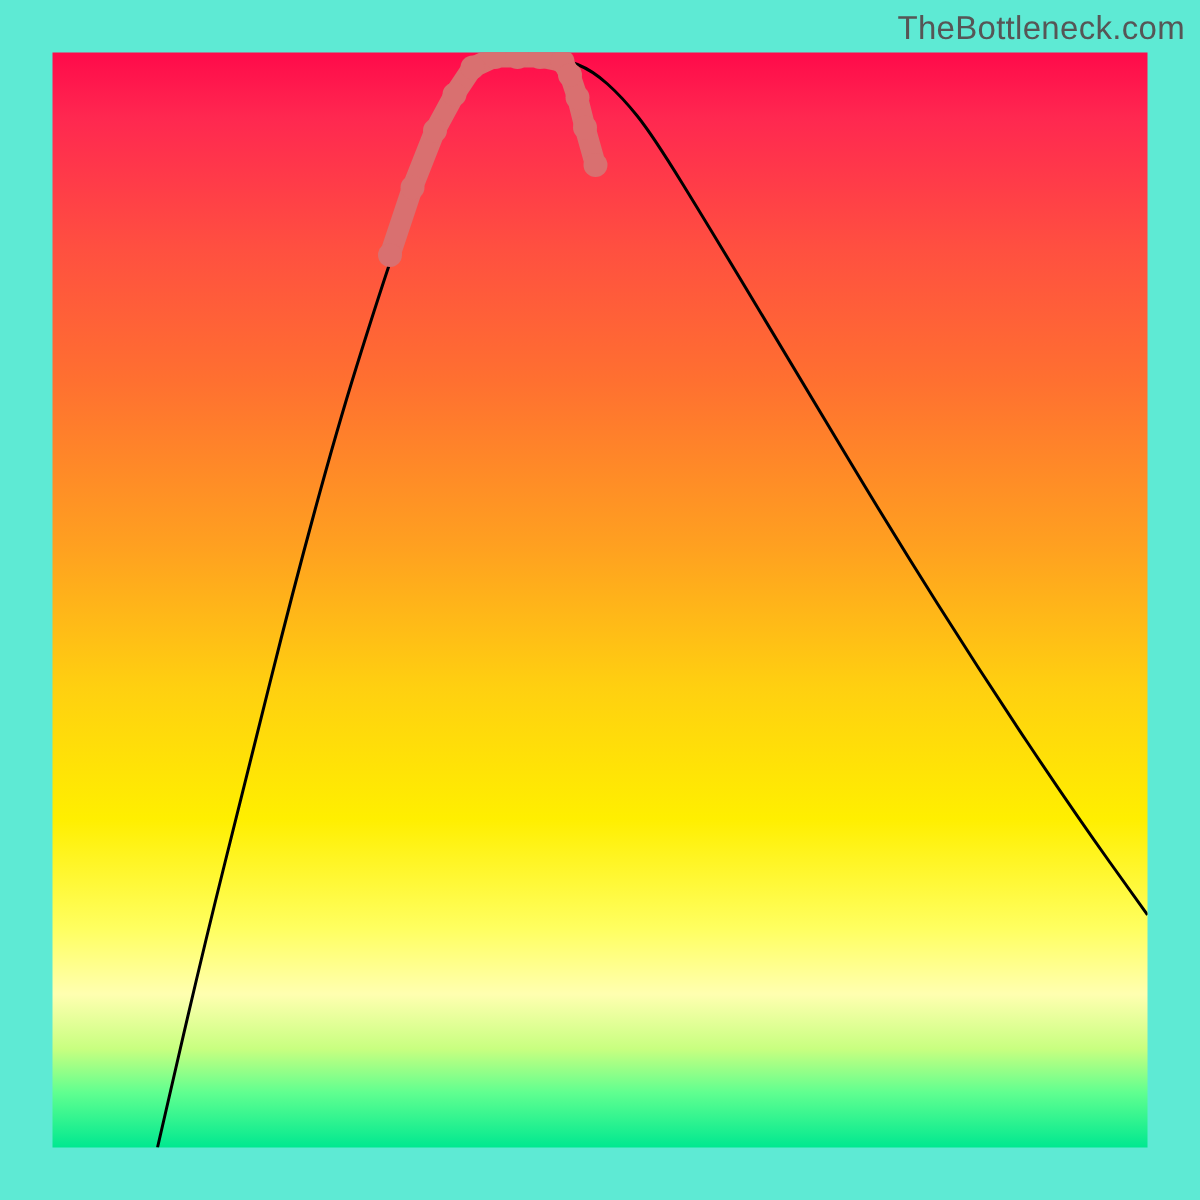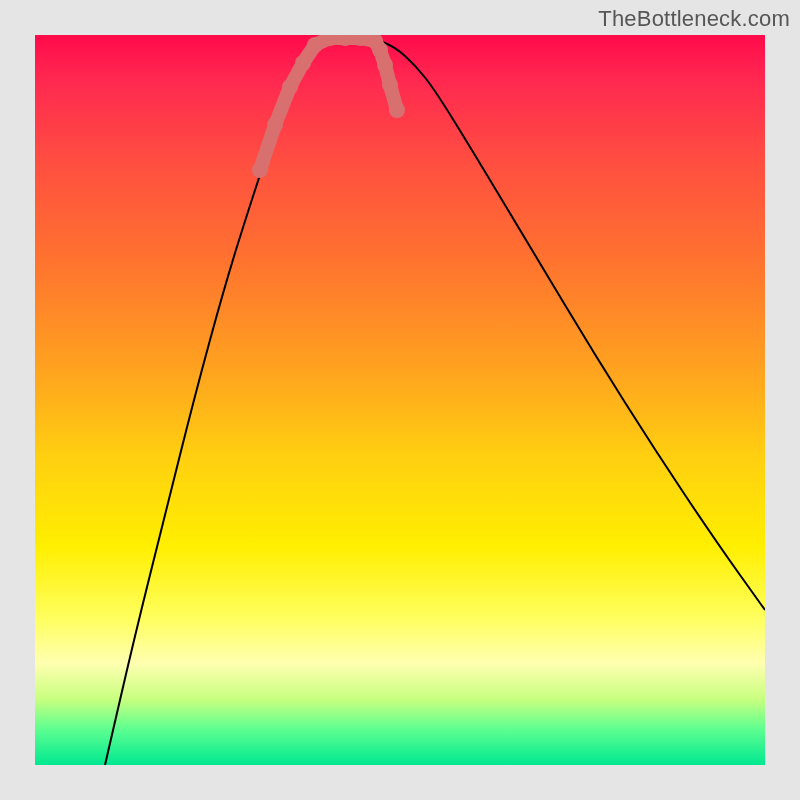--- a/index.html
+++ b/index.html
@@ -1,21 +1,21 @@
 <!DOCTYPE html>
 <html><head>
 <meta charset="utf-8">
 <style>
   * { margin: 0; padding: 0; box-sizing: border-box; }
   html, body { width: 800px; height: 800px; overflow: hidden; background: #000; }
   .chart-container {
     position: relative;
     width: 800px;
     height: 800px;
-    background: #e5e5e5;
+    background: #5eead4;
   }
   .plot-area {
     position: absolute;
     left: 35px;
     top: 35px;
     width: 730px;
     height: 730px;
     background: linear-gradient(to bottom,
       #ff0a4a 0%,
       #ff2850 6%,

